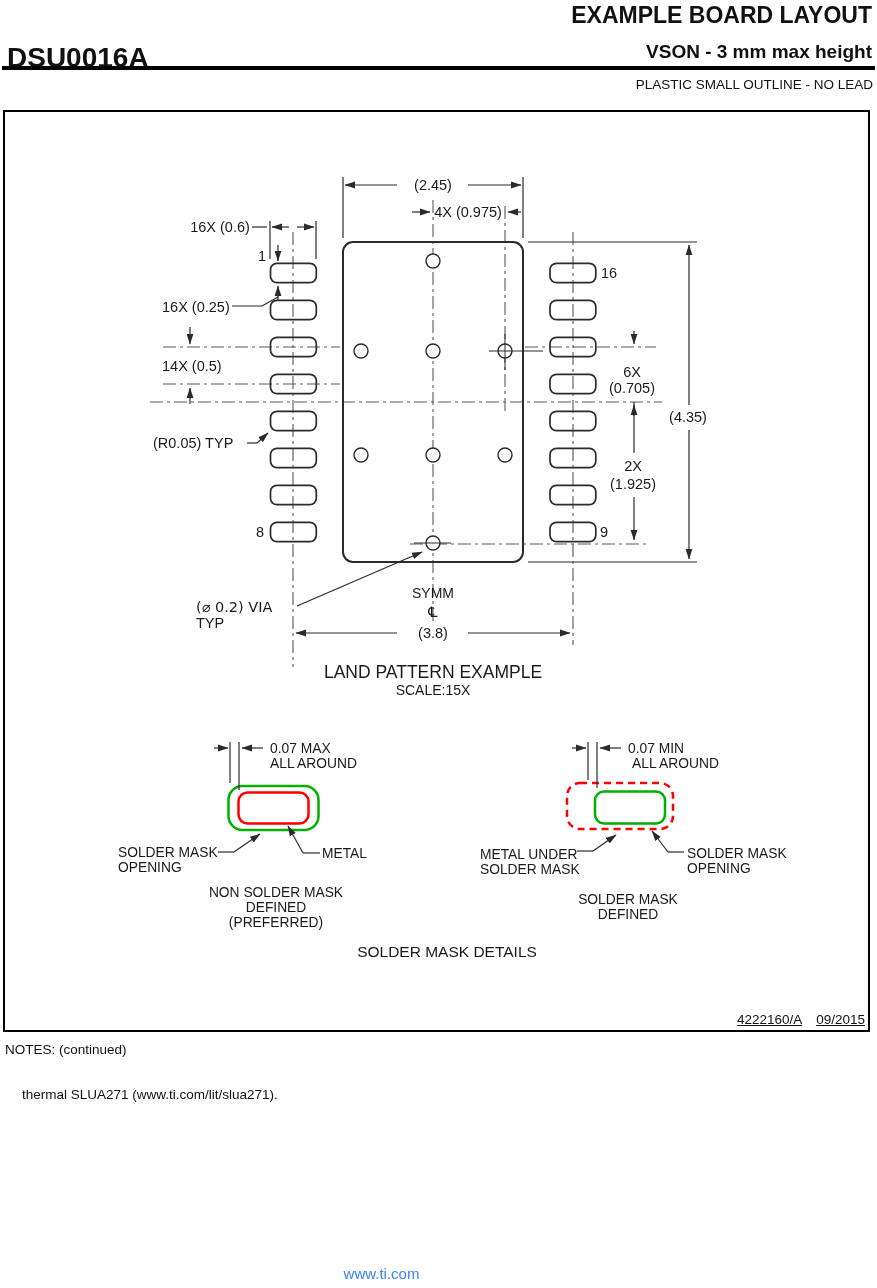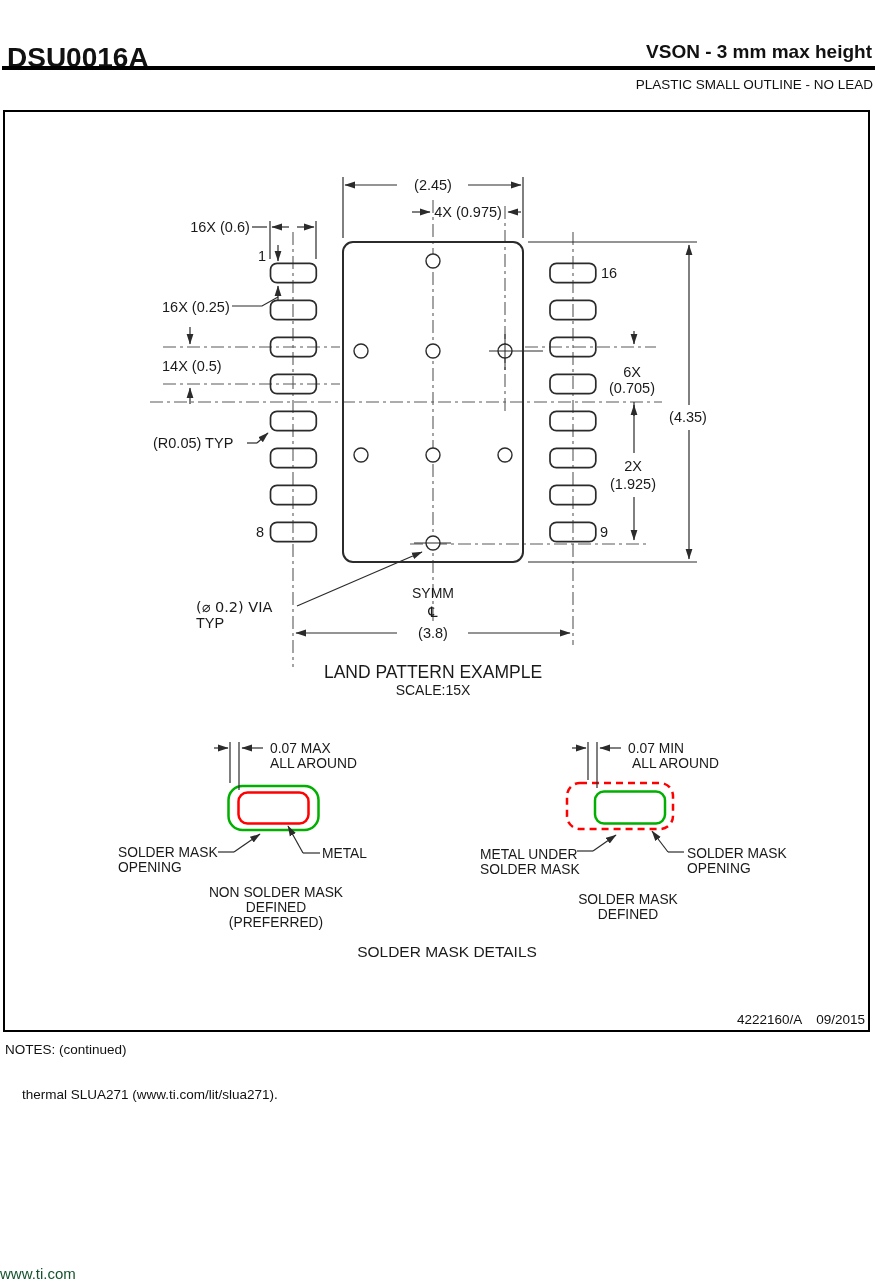--- a/index.html
+++ b/index.html
@@ -4,44 +4,45 @@
 <style>
   html,body{margin:0;padding:0;background:#fff;}
   #page{position:relative;width:877px;height:1288px;background:#fff;
         font-family:"Liberation Sans",sans-serif;color:#111;overflow:hidden;}
   .abs{position:absolute;white-space:nowrap;}
   .hdr-title{top:2px;right:5px;font-size:23px;font-weight:bold;}
   .hdr-part{top:42px;left:7px;font-size:28px;font-weight:bold;}
   .hdr-pkg{top:41px;right:5px;font-size:19px;font-weight:bold;}
   .hdr-rule{top:66px;left:2px;width:873px;height:4px;background:#000;}
   .hdr-sub{top:77px;right:4px;font-size:13.5px;}
-  .docnum{top:1012px;right:12px;font-size:13.5px;}
+  .docnum{top:1012px;right:12px;font-size:13.5px;text-decoration:underline;}
   .docnum span{margin-left:14px;}
   .notes-h{top:1042px;left:5px;font-size:13.5px;}
   .note-l1{top:1070px;left:5px;font-size:13.5px;}
   .note-l2{top:1087px;left:22px;font-size:13.5px;}
-  .site{top:1265px;left:0;width:763px;font-size:15px;color:#14532d;}
+  .site{top:1265px;left:0;width:763px;text-align:center;font-size:15px;color:#3b82f6;}
   svg{position:absolute;top:0;left:0;}
   svg text{font-family:"Liberation Sans",sans-serif;fill:#1a1a1a;font-size:14.5px;}
   text.sm{font-size:13.8px;}
   text.big{font-size:17.5px;}
   text.med{font-size:14px;}
   text.sym{font-family:"DejaVu Sans",sans-serif;}
   .ln{stroke:#2b2b2b;stroke-width:1.2;fill:none;}
   .thin{stroke:#2b2b2b;stroke-width:1;fill:none;}
   .shape{stroke:#2b2b2b;stroke-width:2;fill:none;}
   .pad{stroke:#2b2b2b;stroke-width:1.7;fill:none;}
   .via{stroke:#2b2b2b;stroke-width:1.4;fill:#fff;}
   .cl{stroke:#5a5a5a;stroke-width:1.1;fill:none;stroke-dasharray:13 4 3 4;}
 </style>
 </head>
 <body>
 
 <div id="page">
 
+  <div class="abs hdr-title">EXAMPLE BOARD LAYOUT</div>
   <div class="abs hdr-part">DSU0016A</div>
   <div class="abs hdr-pkg">VSON - 3 mm max height</div>
   <div class="abs hdr-rule"></div>
   <div class="abs hdr-sub">PLASTIC SMALL OUTLINE - NO LEAD</div>
 
   <svg width="877" height="1288" viewBox="0 0 877 1288">
     <defs>
       <marker id="mA" markerWidth="12" markerHeight="9" refX="10" refY="4" orient="auto" markerUnits="userSpaceOnUse">
         <path d="M0,0.6 L10.6,4 L0,7.4 Z" fill="#2b2b2b"></path>
       </marker>

